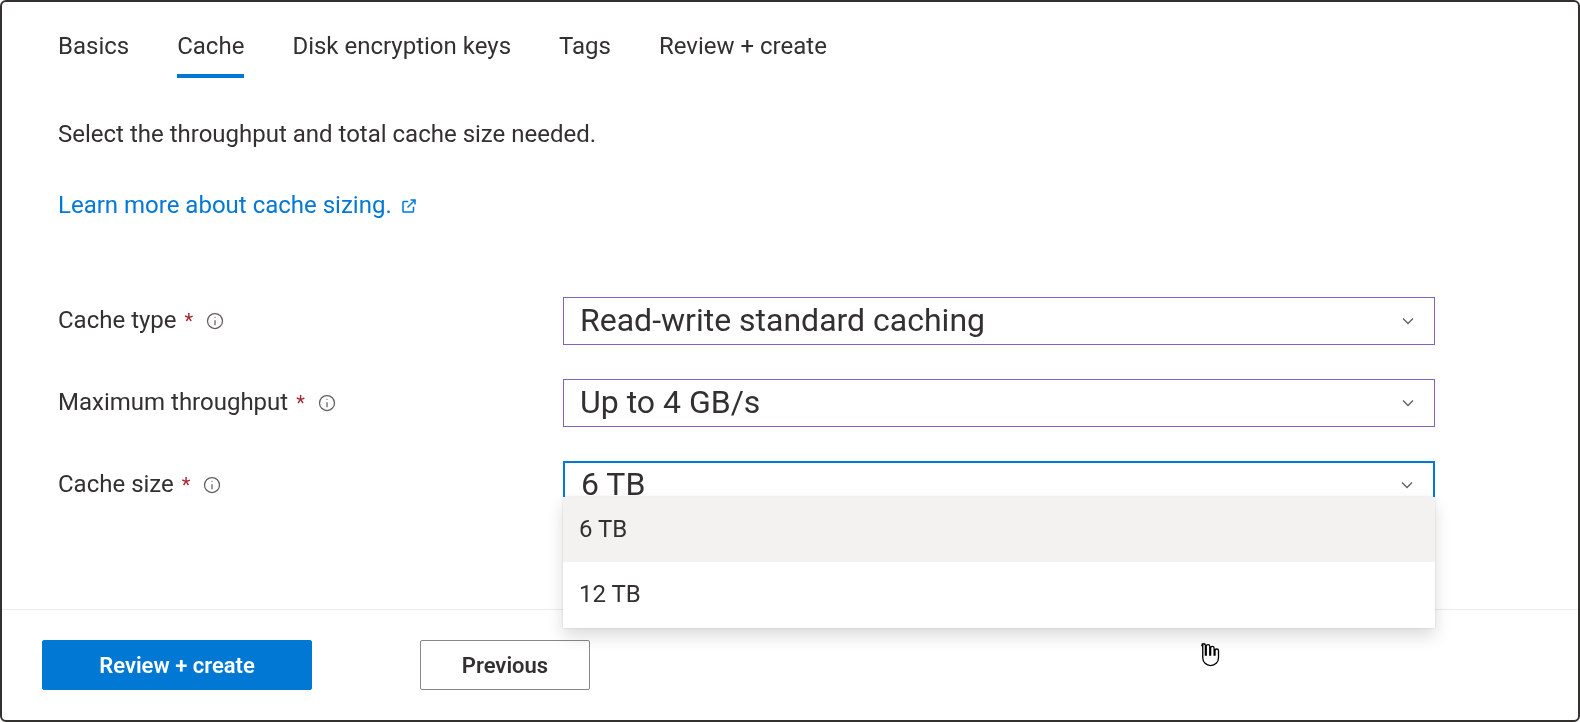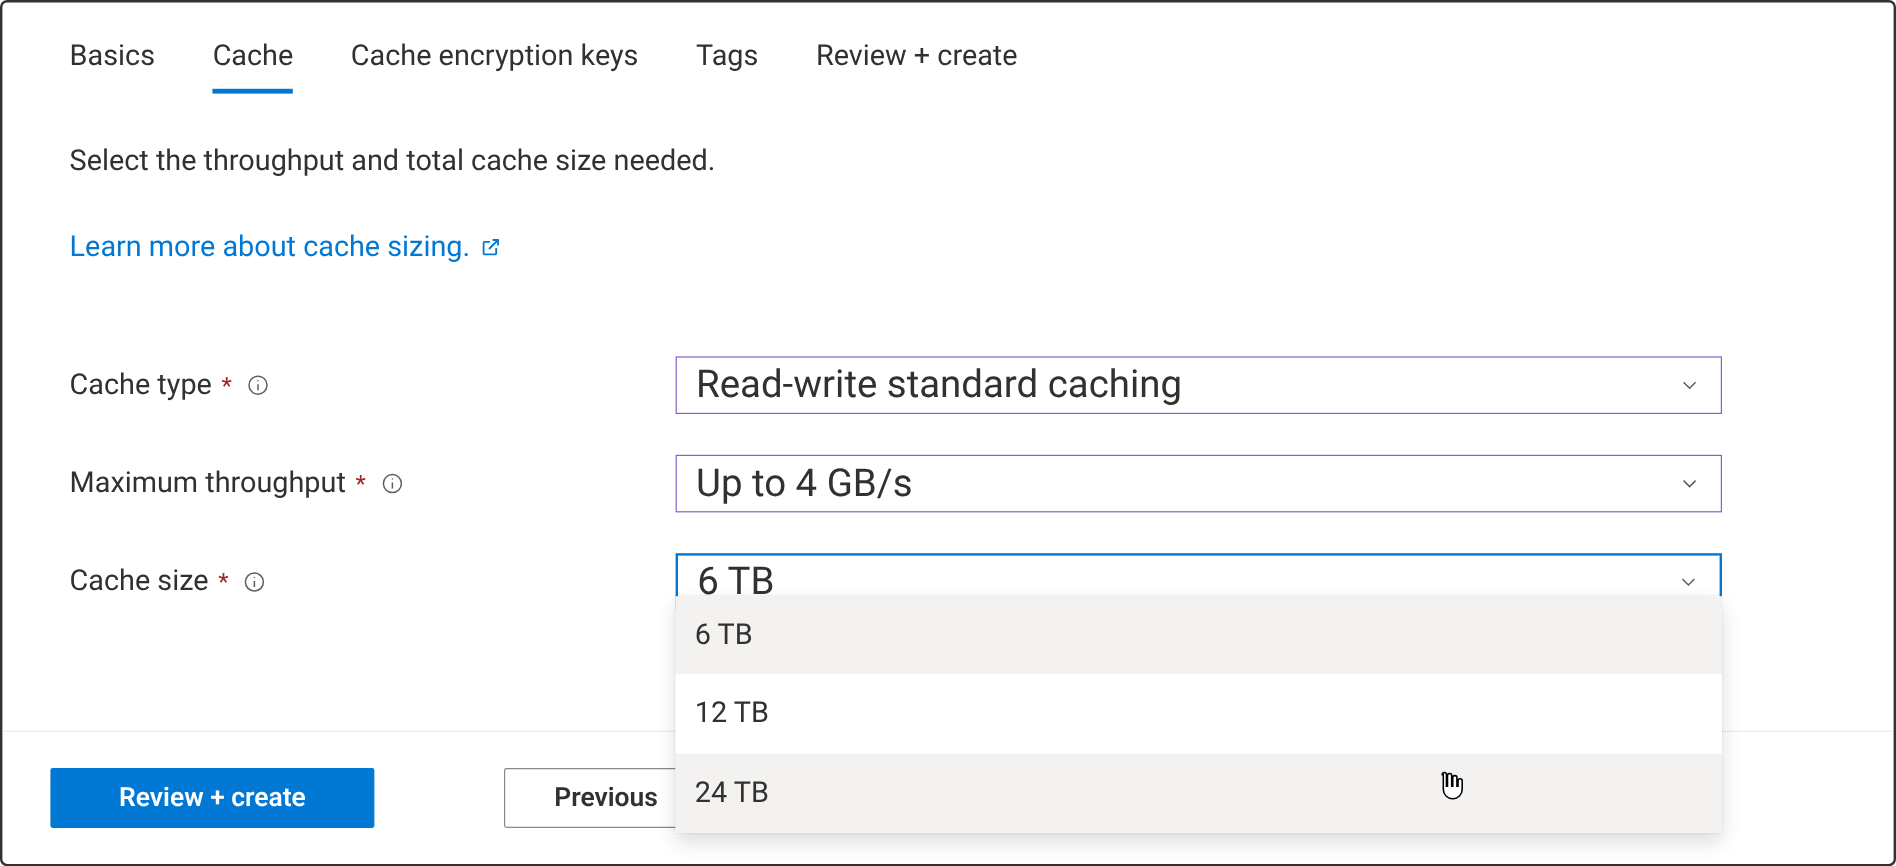--- a/index.html
+++ b/index.html
@@ -192,21 +192,21 @@
   }
 </style>
 </head>
 <body>
 
 <div class="frame">
 
   <div class="tabs">
     <div class="tab">Basics</div>
     <div class="tab active">Cache</div>
-    <div class="tab">Cache encryption keys</div>
+    <div class="tab">Disk encryption keys</div>
     <div class="tab">Tags</div>
     <div class="tab">Review + create</div>
   </div>
 
   <div class="content">
     <div class="description">Select the throughput and total cache size needed.</div>
 
     <a class="learn-link">
       <span>Learn more about cache sizing.</span>
       <span class="ext-icon">
@@ -282,21 +282,20 @@
             <svg width="20" height="20" viewBox="0 0 24 24" fill="none" stroke="currentColor" stroke-width="1.5">
                 <polyline points="6 9 12 15 18 9"></polyline>
               </svg>
           </span>
         </div>
       </div>
 
       <div class="dropdown">
         <div class="option selected">6 TB</div>
         <div class="option">12 TB</div>
-        <div class="option hovered">24 TB</div>
       </div>
 
     </div>
   </div>
 
   <div class="footer-divider"></div>
   <div class="footer">
     <button class="btn btn-primary">Review + create</button>
     <button class="btn btn-secondary">Previous</button>
   </div>

